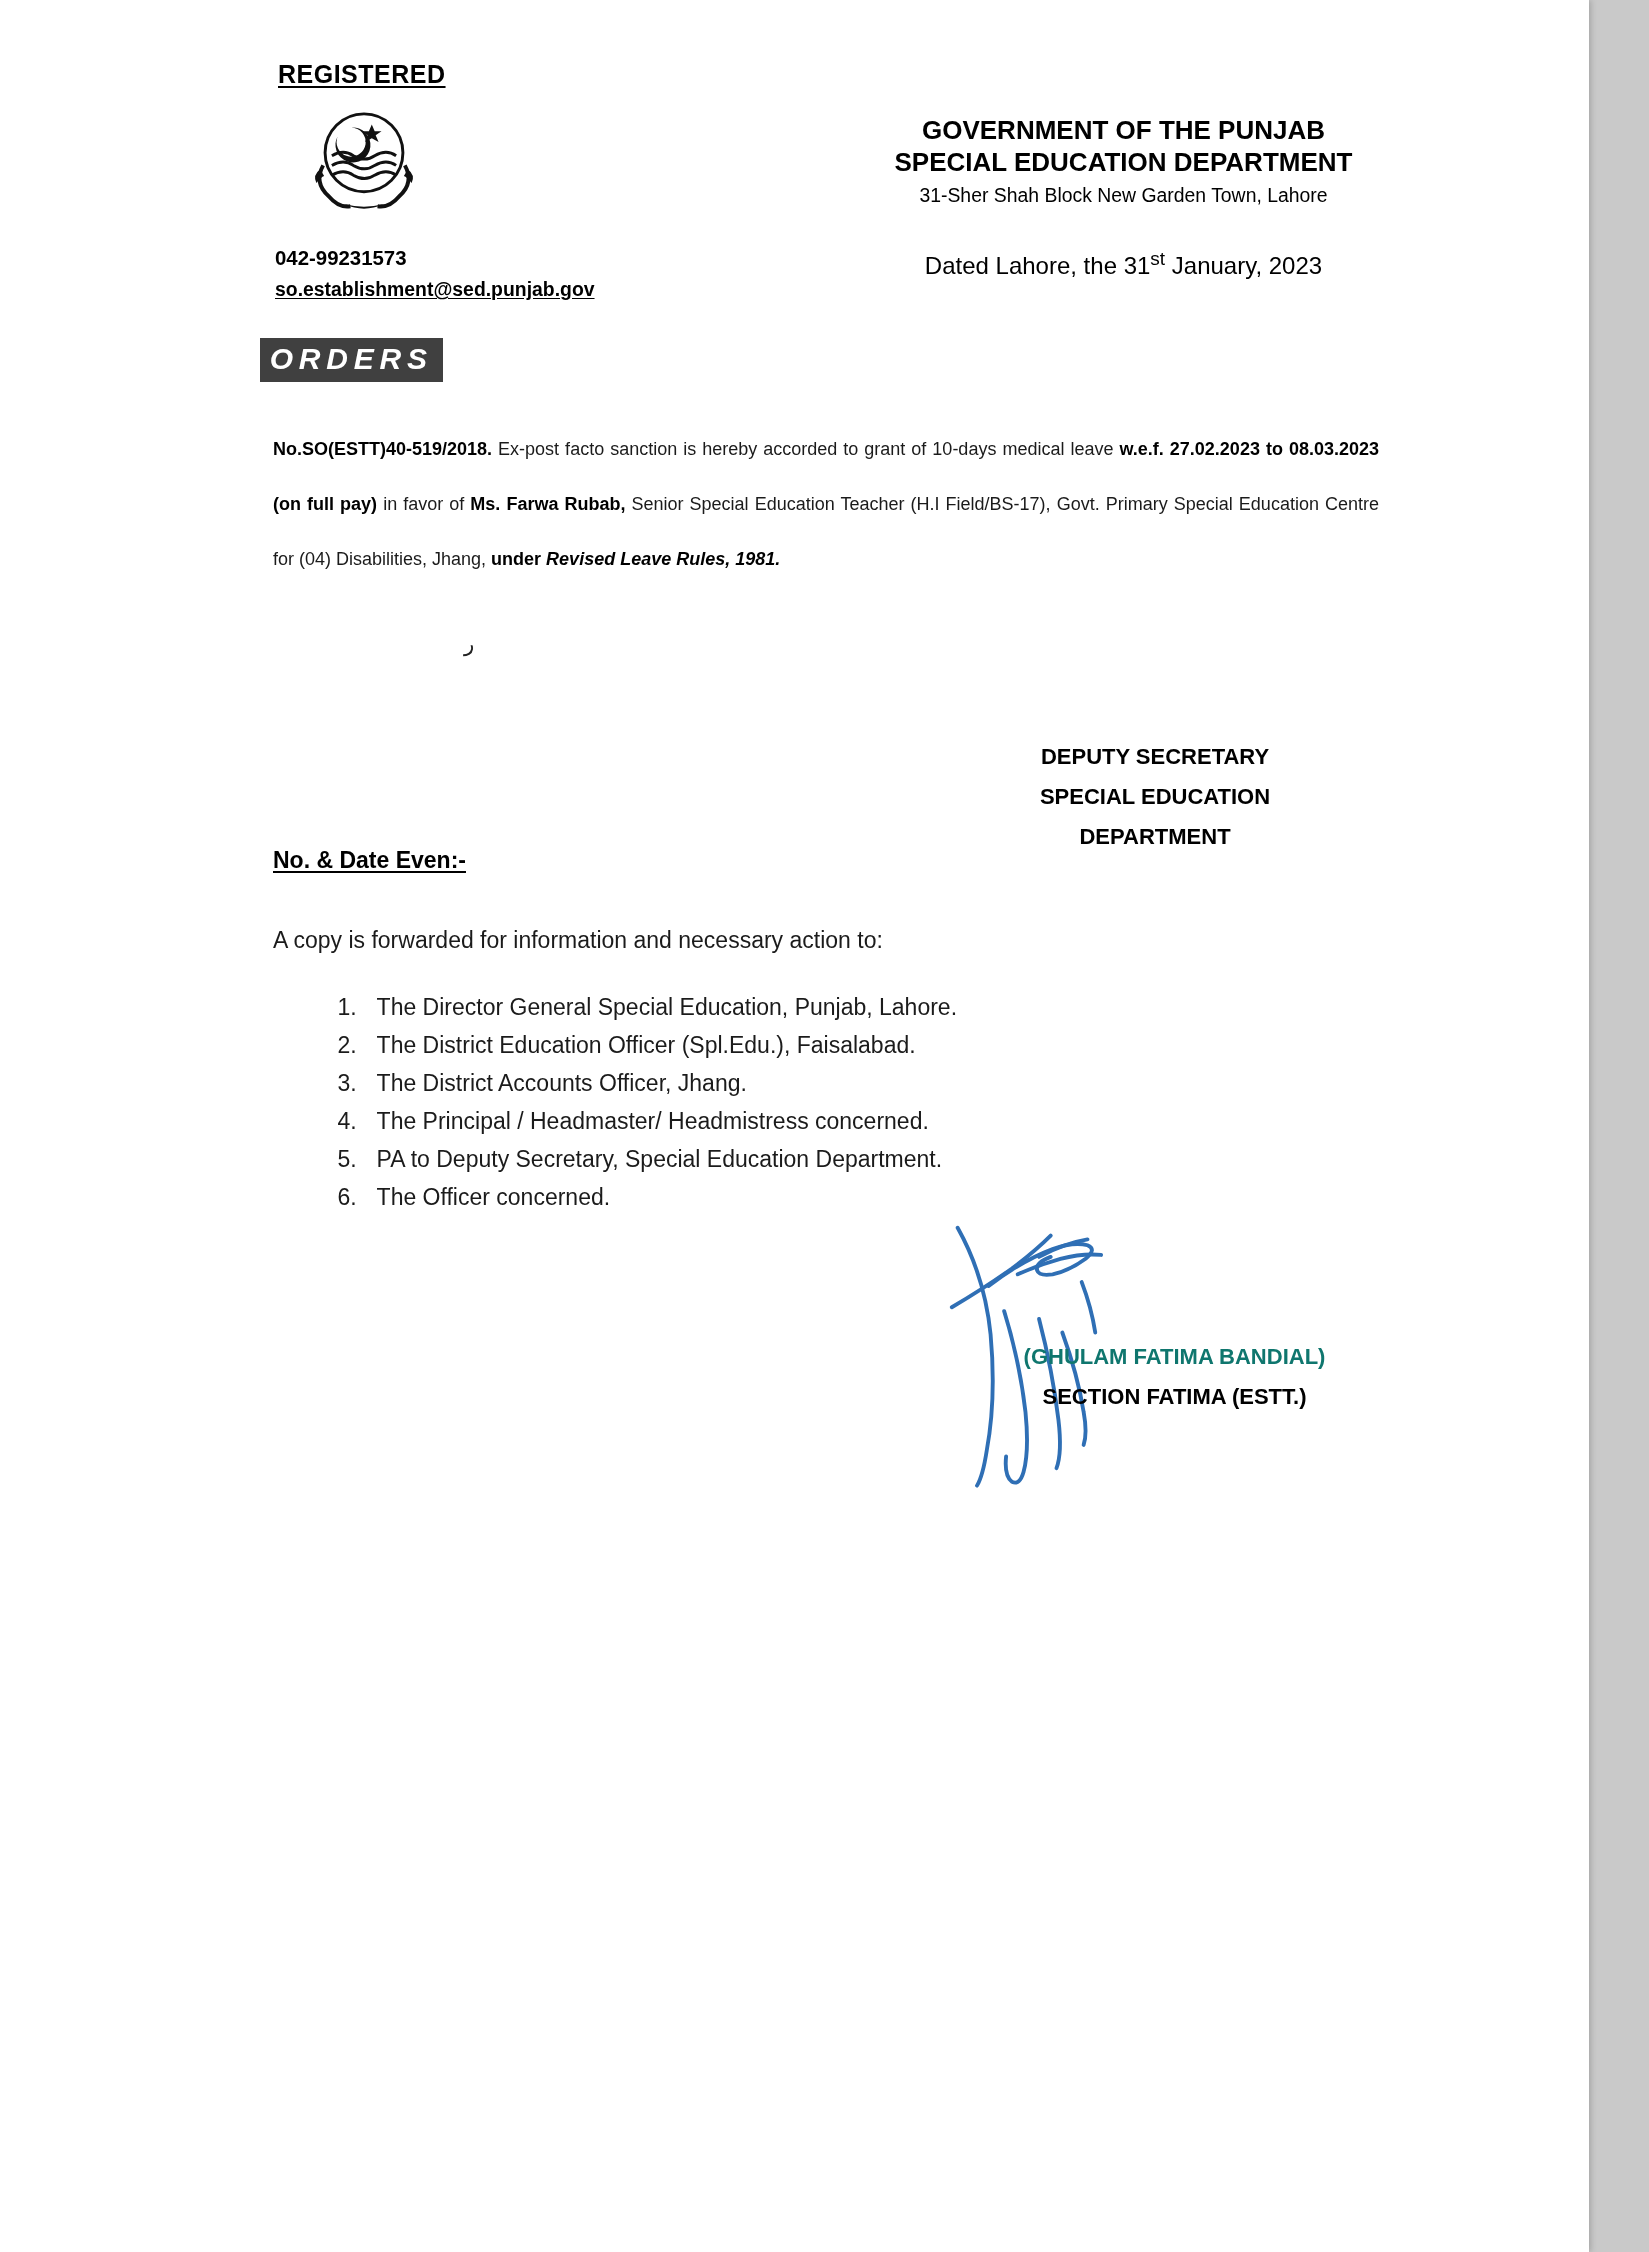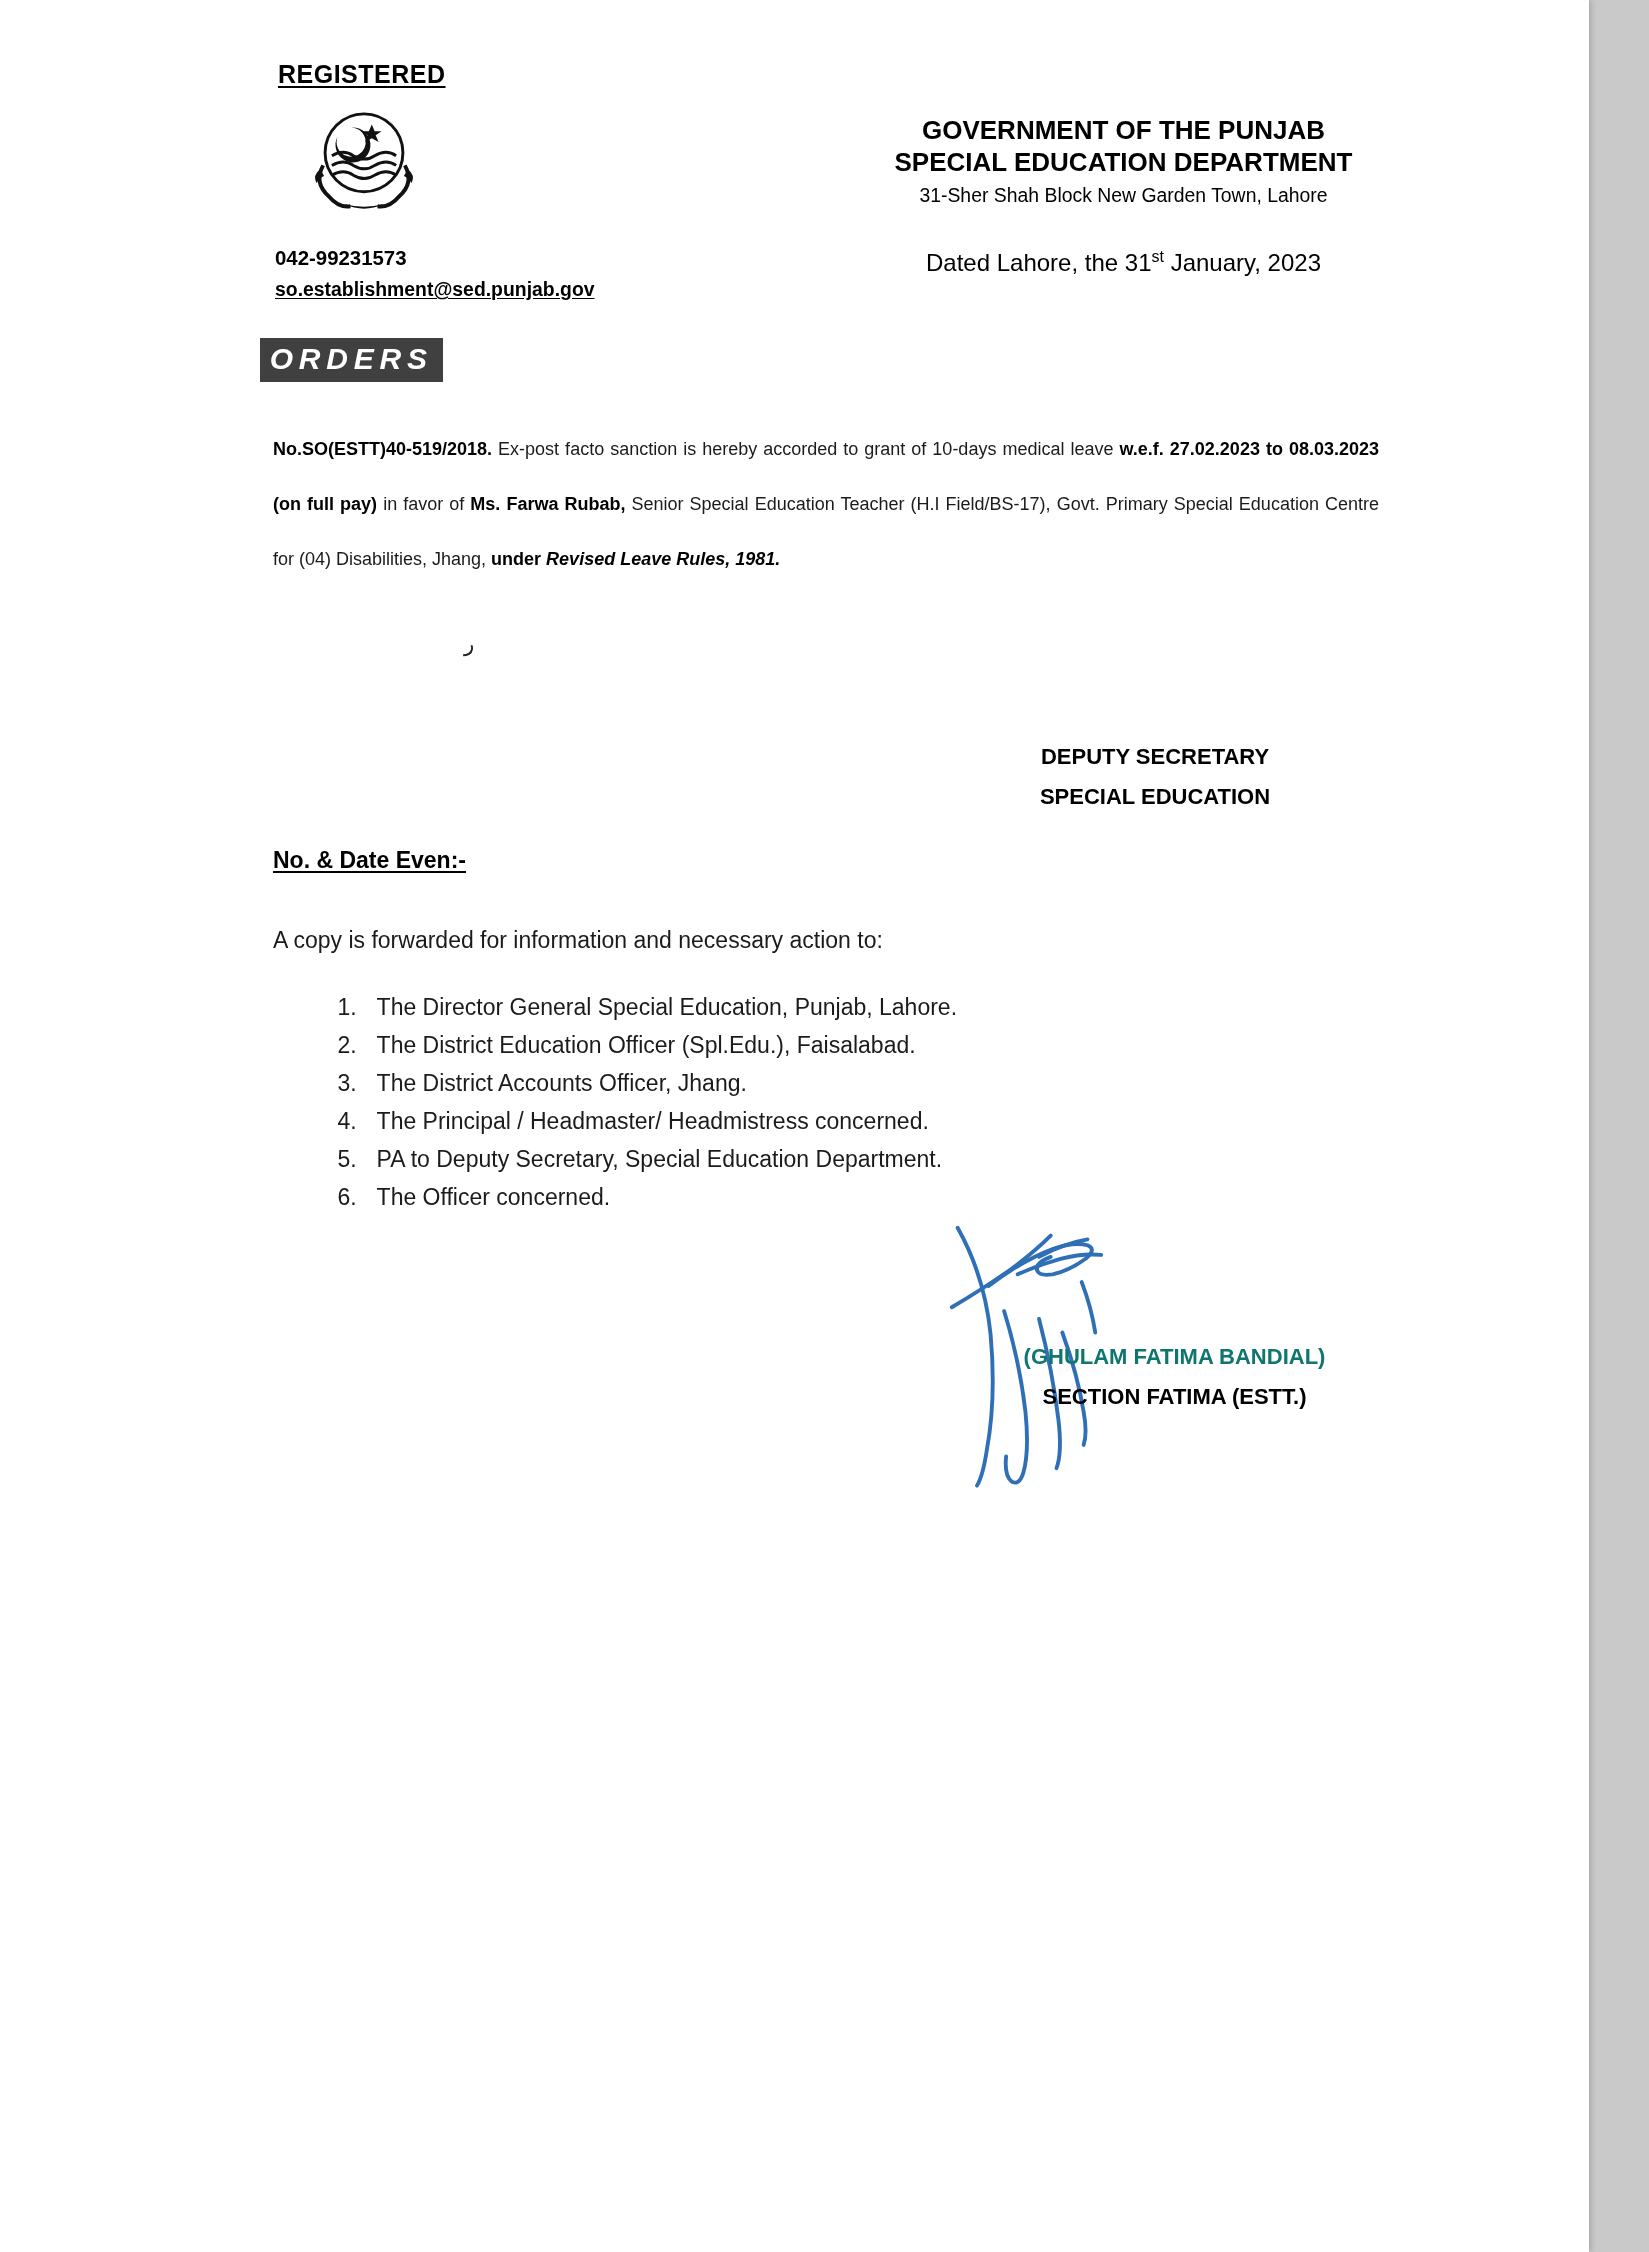--- a/index.html
+++ b/index.html
@@ -101,21 +101,21 @@
   .dated {
     position: absolute;
     left: 813px;
     top: 248px;
     width: 621px;
     text-align: center;
     font-size: 24px;
     color: #000;
   }
   .dated sup {
-    font-size: 16px;
+    font-size: 19px;
     vertical-align: super;
   }
 
   
   .orders {
     position: absolute;
     left: 260px;
     top: 338px;
     background: #404040;
     color: #fff;
@@ -260,20 +260,21 @@
 
     <div class="body-text">
       <b>No.SO(ESTT)40-519/2018.</b><span> Ex-post facto sanction is hereby accorded to grant of 10-days medical leave </span><b>w.e.f. 27.02.2023 to 08.03.2023 (on full pay)</b><span> in favor of </span><b>Ms. Farwa Rubab,</b><span> Senior Special Education Teacher (H.I Field/BS-17), Govt. Primary Special Education Centre for (04) Disabilities, Jhang, </span><b>under </b><b><i>Revised Leave Rules, 1981.</i></b>
     </div>
 
     <div class="tick">ر</div>
 
     <div class="dep-sec">
       <div>DEPUTY SECRETARY</div>
       <div>SPECIAL EDUCATION</div>
+      <div>DEPARTMENT</div>
     </div>
 
     <div class="no-date">No. &amp; Date Even:-</div>
     <div class="forwarded">A copy is forwarded for information and necessary action to:</div>
 
     <ol class="copy-list">
       <li>The Director General Special Education, Punjab, Lahore.</li>
       <li>The District Education Officer (Spl.Edu.), Faisalabad.</li>
       <li>The District Accounts Officer, Jhang.</li>
       <li>The Principal / Headmaster/ Headmistress concerned.</li>

